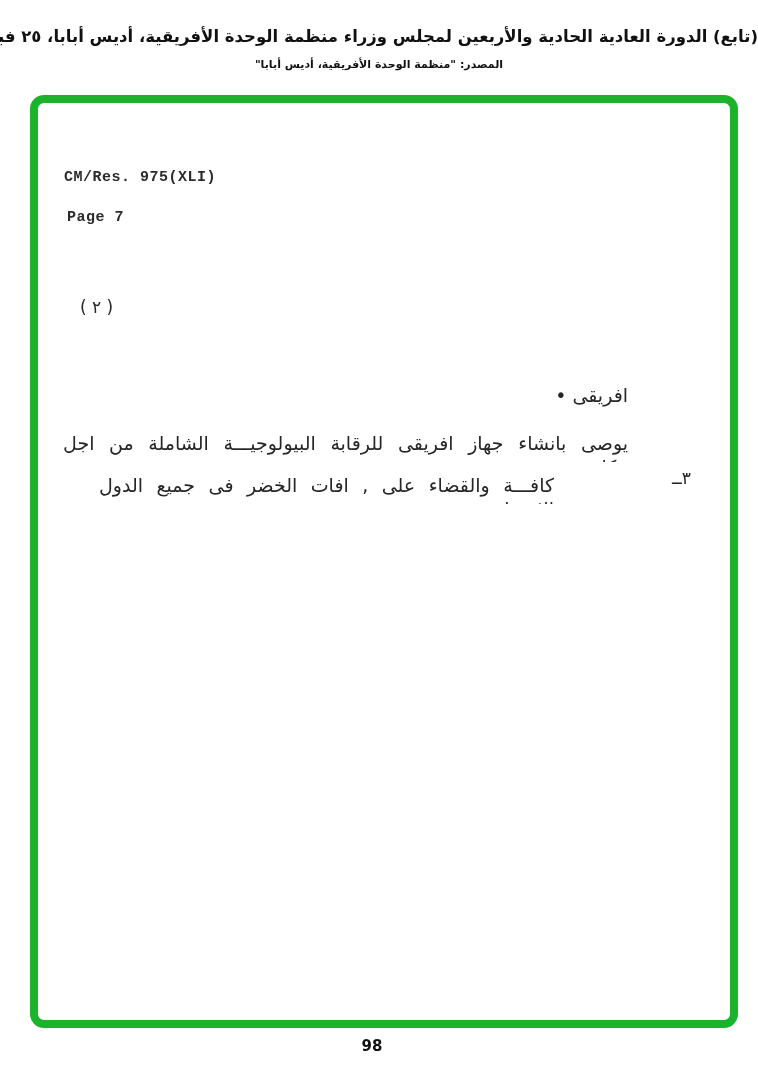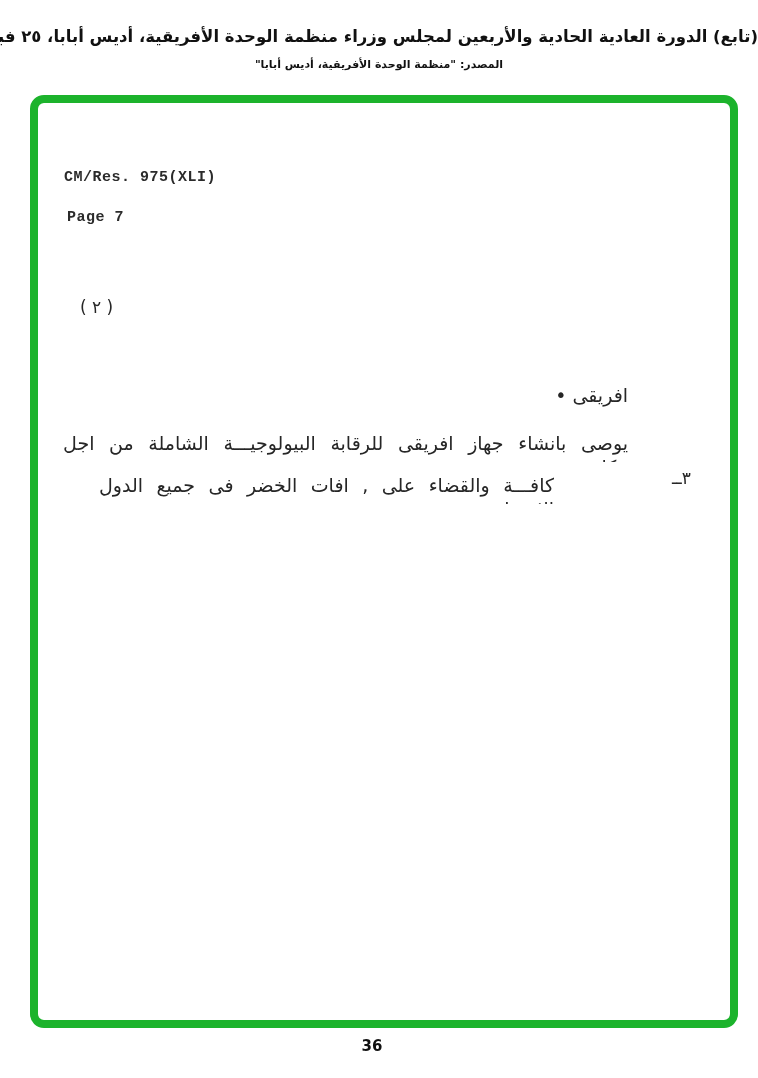--- a/index.html
+++ b/index.html
@@ -78,13 +78,13 @@
   <div class="ar p2-l2" dir="rtl">افريقى •</div>
 
   <div class="ar p3-marker" dir="rtl">٣ــ</div>
 
   <div class="ar ar-just p3-l1" dir="rtl">يوصى  بانشاء جهاز افريقى للرقابة البيولوجيـــة الشاملة من اجل  مكافحـــة</div>
 
   <div class="ar ar-just p3-l2" dir="rtl">كافـــة  والقضاء على , افات الخضر فى  جميع الدول الاعضاء •</div>
 
 </div>
 
-<div class="footer-num">36</div>
+<div class="footer-num">98</div>
 
 </body></html>

